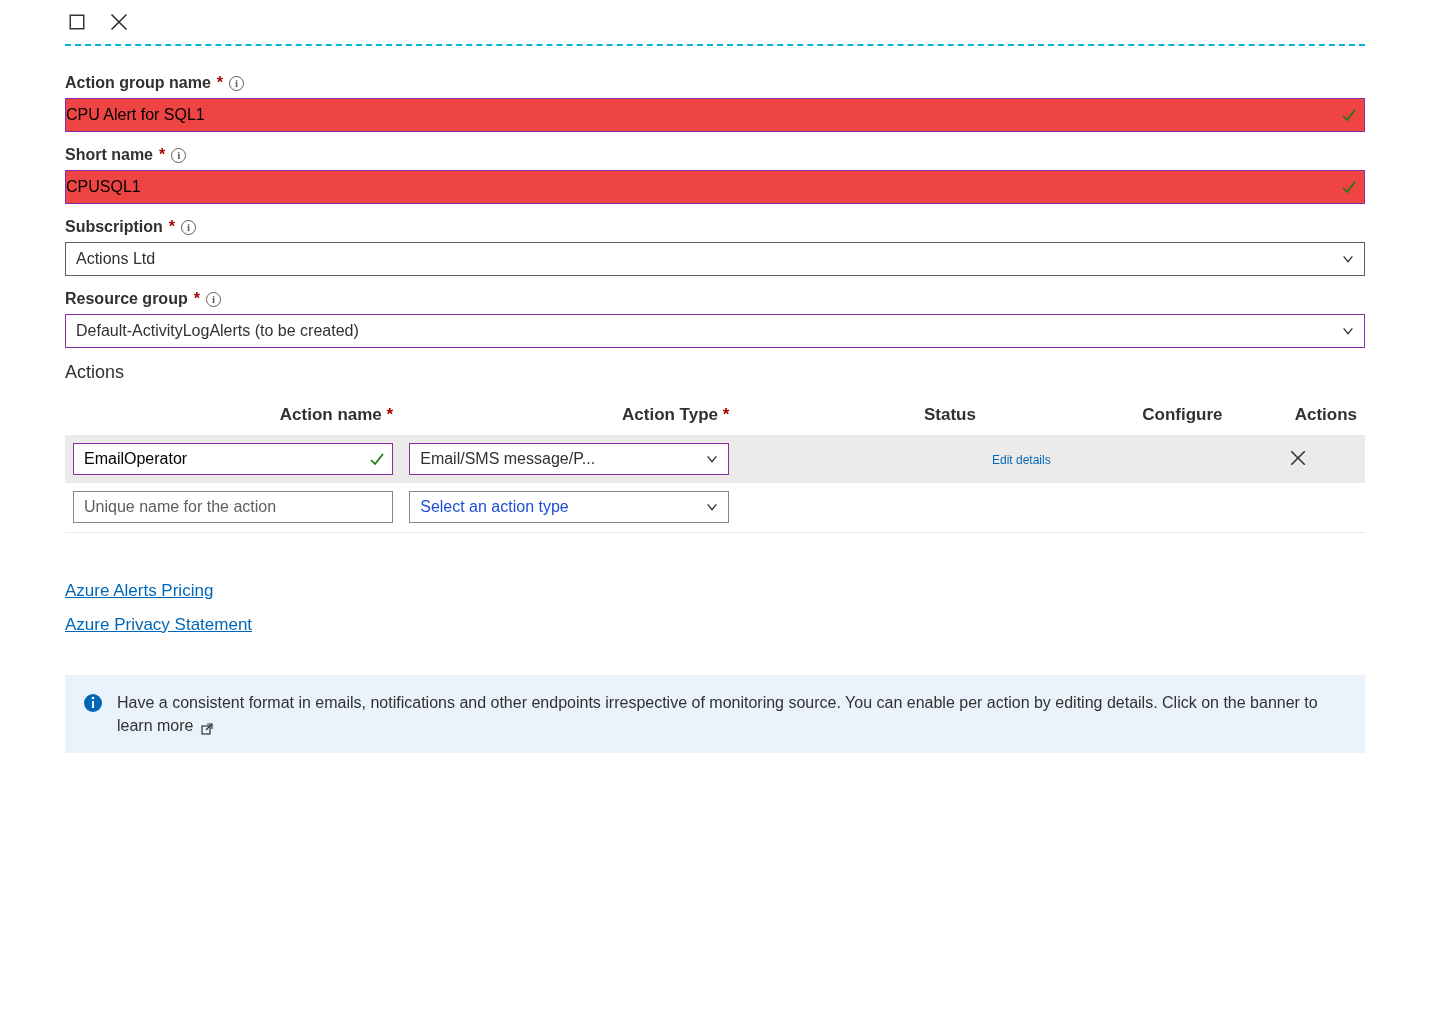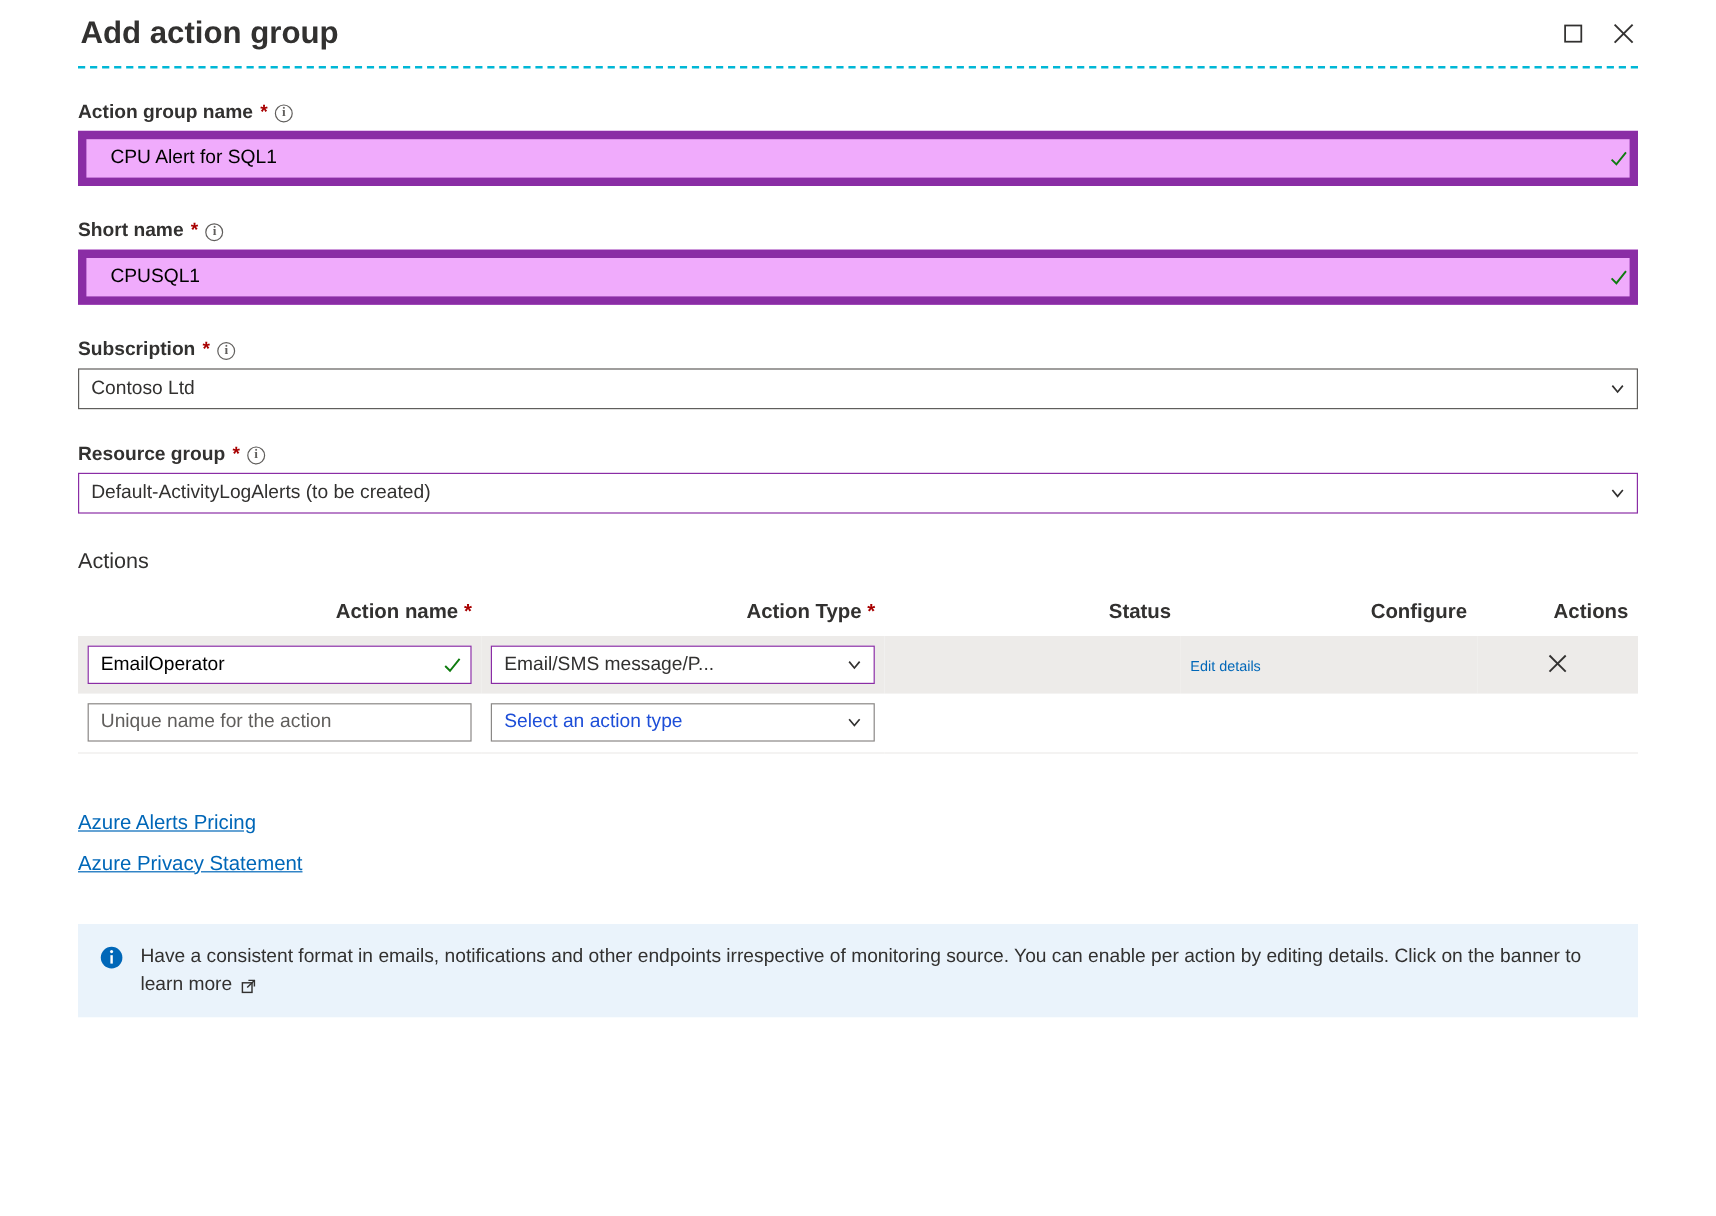--- a/index.html
+++ b/index.html
@@ -27,42 +27,42 @@
   .header-icons { display:flex; gap:22px; align-items:center; }
   .header-icon {
     width: 20px; height: 20px; display:flex; align-items:center; justify-content:center;
     cursor:pointer; color:#323130;
   }
   .dashed-divider {
     border: none;
     border-top: 2px dashed #00b7d6;
     margin: 0 0 28px 0;
   }
-  .field { margin-bottom: 29px; }
+  .field { margin-bottom: 14px; }
   .field-label {
     font-weight: 600;
     font-size: 16px;
     display:flex; align-items:center; gap:6px;
     margin-bottom: 6px;
   }
   .req { color: #a80000; font-weight:700; }
   .info-icon {
     width:15px; height:15px; border:1px solid #605e5c; border-radius:50%;
     display:inline-flex; align-items:center; justify-content:center;
     font-size:11px; color:#605e5c; font-style:normal;
     font-family: Georgia, serif;
   }
   .input-wrap { position:relative; }
   .text-input {
     width:100%;
-    padding: 7px 30px 7px 20px;
+    padding: 7px 30px 7px 0;
     font-size: 16px;
-    border: 7px solid #14532d;
+    border: 1px solid #14532d;
     outline: none;
-    background:#f0abfc;
+    background:#ef4444;
   }
   .text-input.purple { border-color:#8a2da5; }
   .select-wrap { position:relative; }
   .select-box {
     width:100%;
     padding: 7px 30px 7px 10px;
     font-size:16px;
     border:1px solid #605e5c;
     background:#fff;
     cursor:pointer;
@@ -118,21 +118,20 @@
     margin-left:2px;
   }
   .table-divider td { border-bottom:1px solid #edebe9; padding:0; height:1px; }
 </style>
 </head>
 <body>
 
 <div class="pane">
 
   <div class="header">
-    <h1>Add action group</h1>
     <div class="header-icons">
       <span class="header-icon">
         <svg viewBox="0 0 16 16" width="18" height="18">
             <rect x="2" y="2" width="12" height="12" fill="none" stroke="#323130" stroke-width="1.3"></rect>
           </svg>
       </span>
       <span class="header-icon">
         <svg viewBox="0 0 16 16" width="20" height="20">
             <line x1="2" y1="2" x2="14" y2="14" stroke="#323130" stroke-width="1.3"></line>
             <line x1="14" y1="2" x2="2" y2="14" stroke="#323130" stroke-width="1.3"></line>
@@ -175,21 +174,21 @@
     </div>
   </div>
 
   <div class="field">
     <div class="field-label">
       <span>Subscription</span>
       <span class="req">*</span>
       <span class="info-icon">i</span>
     </div>
     <div class="select-wrap">
-      <div class="select-box">Contoso Ltd</div>
+      <div class="select-box">Actions Ltd</div>
       <span class="chevron-down">
         <svg viewBox="0 0 16 16" width="14" height="14">
             <polyline points="3,5 8,11 13,5" fill="none" stroke="#323130" stroke-width="1.6"></polyline>
           </svg>
       </span>
     </div>
   </div>
 
   <div class="field">
     <div class="field-label">

